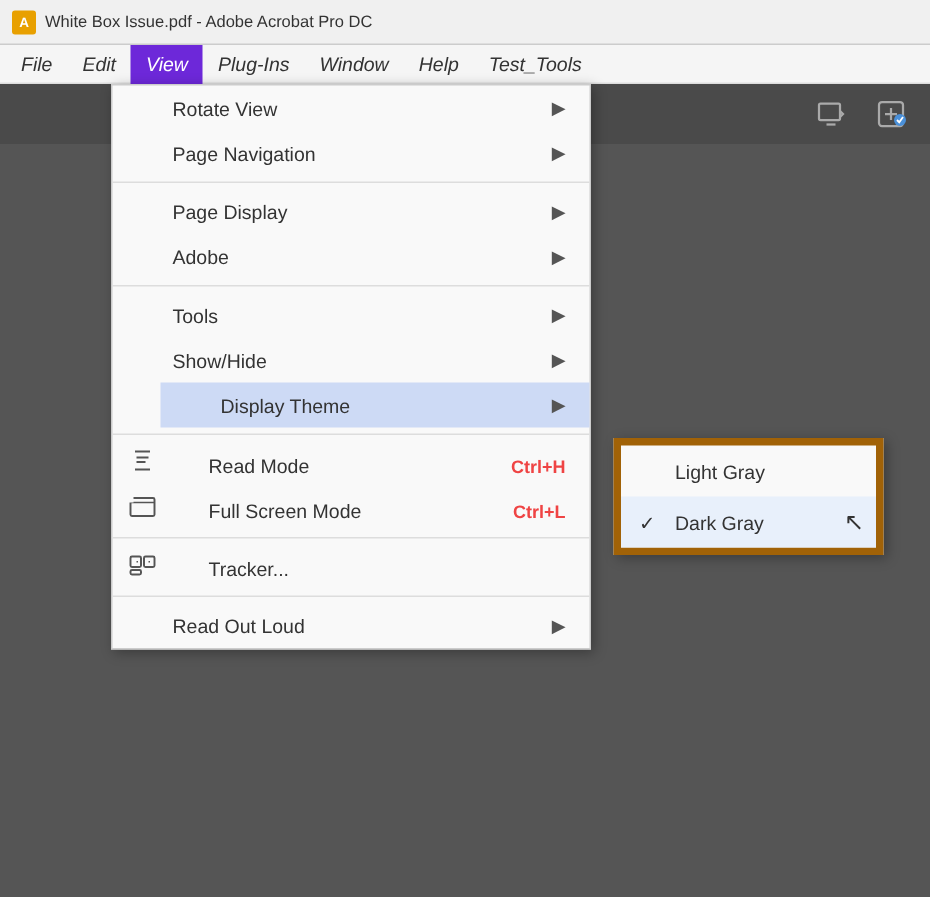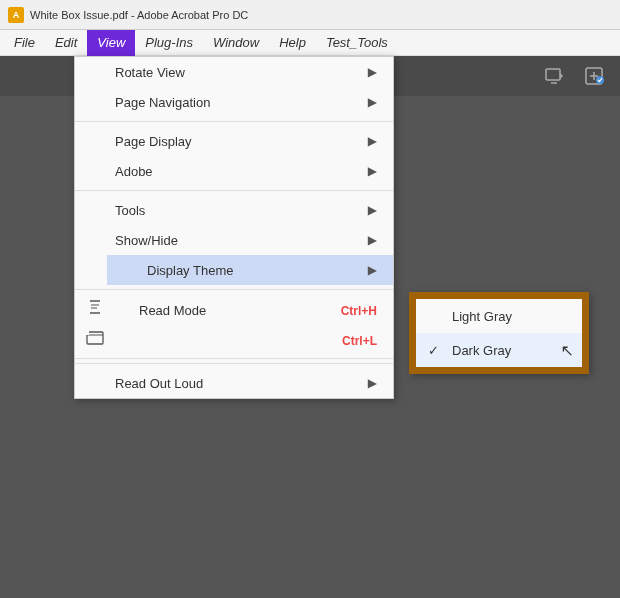--- a/index.html
+++ b/index.html
@@ -171,21 +171,21 @@
       align-items: flex-end;
     }
 
     
     .submenu {
       position: absolute;
       top: 292px;
       left: 409px;
       width: 180px;
       background: #f9f9f9;
-      border: 7px solid #a16207;
+      border: 5px solid #a16207;
       box-shadow: 2px 2px 8px rgba(0,0,0,0.3);
       z-index: 200;
     }
     .submenu-item {
       display: flex;
       align-items: center;
       padding: 8px 16px 8px 36px;
       color: #333;
       cursor: pointer;
       min-height: 34px;
@@ -305,25 +305,37 @@
   </div>
 
   <div class="dropdown-item with-icon">
     <span class="item-icon">
       <svg width="18" height="16" viewBox="0 0 18 16" fill="none">
         <rect x="1" y="2" width="16" height="12" rx="1" stroke="#555" stroke-width="1.3" fill="none"></rect>
         <path d="M1 5h16" stroke="#555" stroke-width="1"></path>
         <rect x="0" y="0" width="3" height="5" fill="#f9f9f9"></rect>
       </svg>
     </span>
+    <span>Full Screen Mode</span>
     <span class="shortcut">Ctrl+L</span>
   </div>
 
   <div class="menu-section-divider"></div>
 
+  <div class="dropdown-item with-icon">
+    <span class="item-icon">
+      <svg width="18" height="16" viewBox="0 0 18 16" fill="none">
+        <rect x="1" y="2" width="7" height="7" rx="1" stroke="#555" stroke-width="1.3" fill="none"></rect>
+        <rect x="10" y="2" width="7" height="7" rx="1" stroke="#555" stroke-width="1.3" fill="none"></rect>
+        <rect x="1" y="11" width="7" height="3" rx="1" stroke="#555" stroke-width="1.3" fill="none"></rect>
+        <path d="M5 5.5h1M13 5.5h1" stroke="#555" stroke-width="1"></path>
+      </svg>
+    </span>
+    <span>Tracker...</span>
+  </div>
 
   <div class="menu-section-divider"></div>
 
   <div class="dropdown-item">
     <span>Read Out Loud</span>
     <span class="arrow">▶</span>
   </div>
 
 </div>
 

